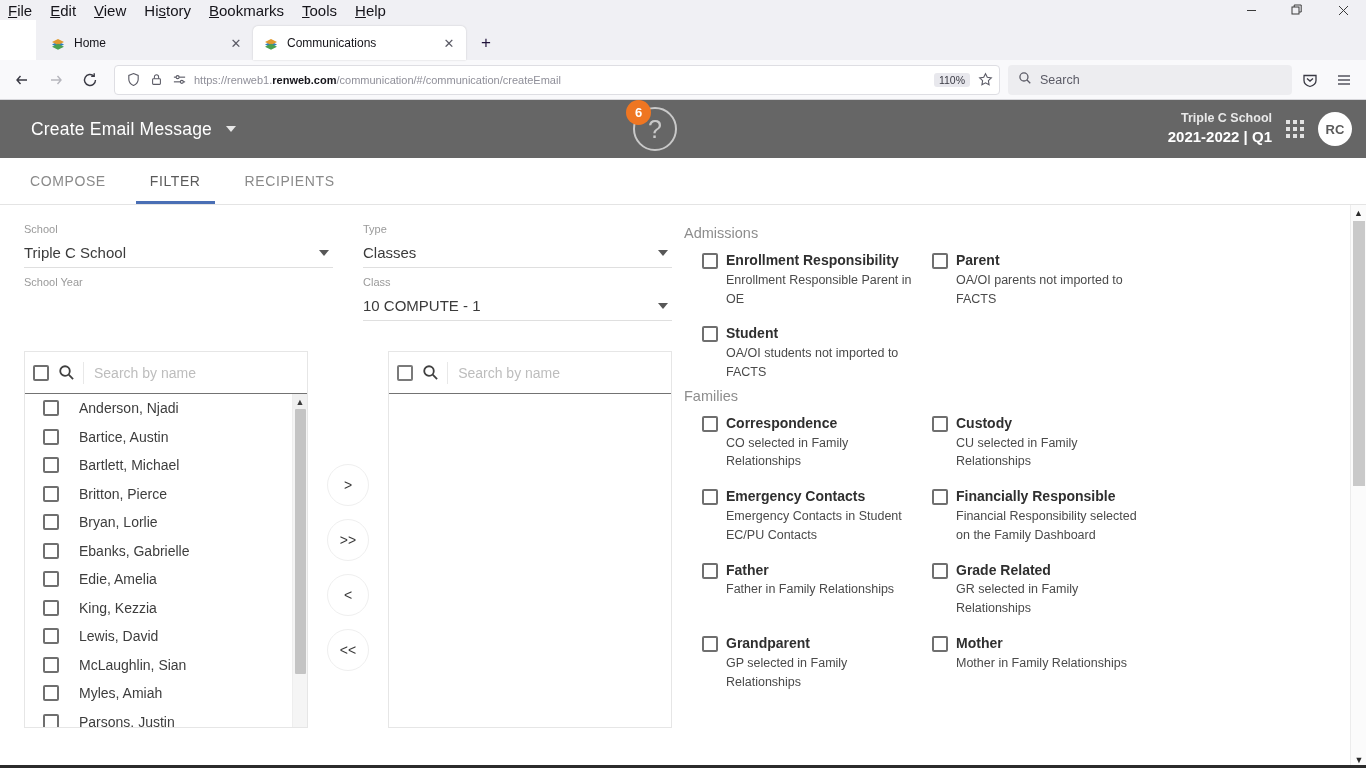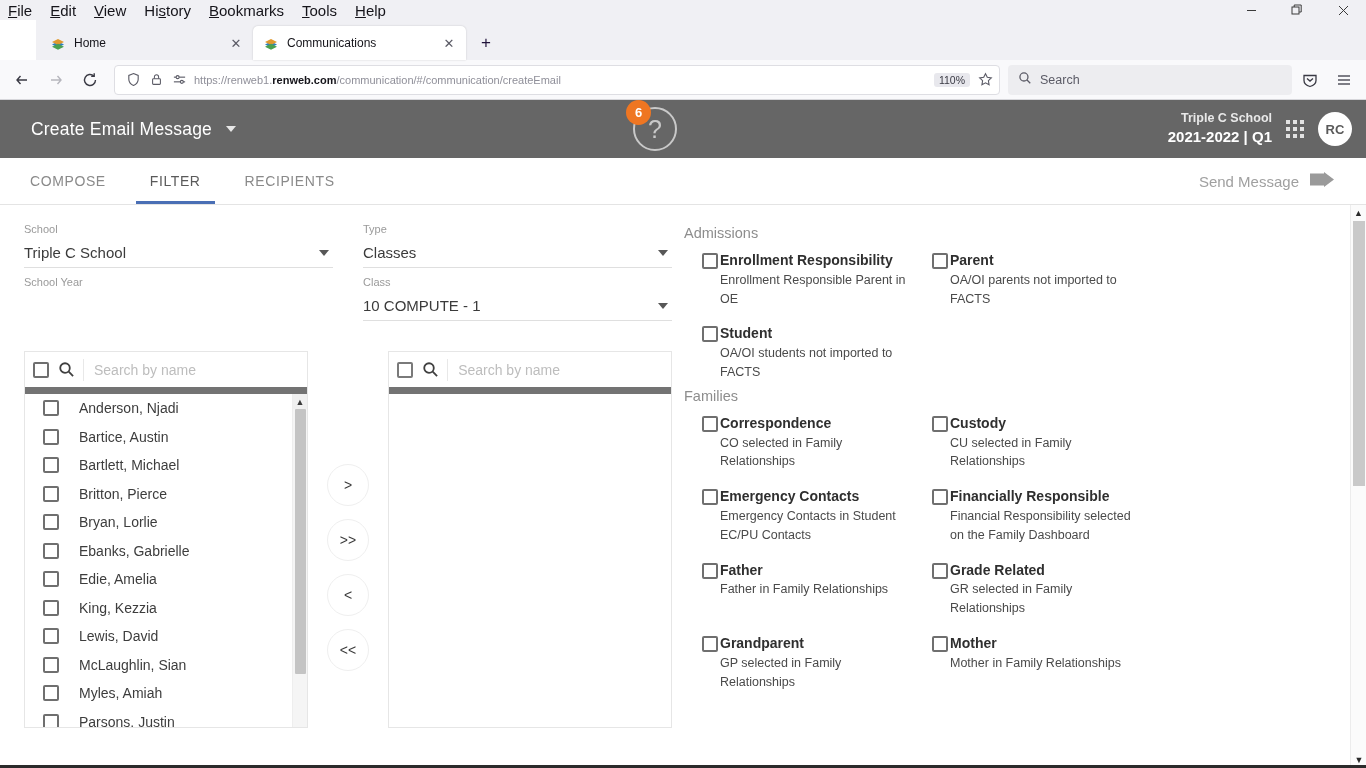--- a/index.html
+++ b/index.html
@@ -158,21 +158,21 @@
     border-top: 6.5px solid #575757; margin-right: 4px;
   }
 
   
   .transfer { display: flex; margin-top: 22px; }
   .listbox {
     width: 290px; border: 1px solid #e6e6e6; background:#fff;
     height: 377px; display: flex; flex-direction: column;
   }
   .list-head {
-    height: 42px; border-bottom: 7px solid #737373;
+    height: 42px; border-bottom: 1px solid #737373;
     display: flex; align-items: center; gap: 0; padding: 0 8px;
   }
   .cbox {
     width: 16px; height: 16px; border: 2px solid #6f6f6f; border-radius: 2px;
     flex: none; background: #fff;
   }
   .cbox.light { border-color: #7a7a7a; }
   .search-ico { width: 34px; display: flex; align-items: center; justify-content: center; color: #3f3f3f; }
   .list-search {
     flex: 1; border: none; outline: none; border-left: 1px solid #e8e8e8;
@@ -201,21 +201,21 @@
   }
   .xbtn {
     width: 42px; height: 42px; border-radius: 50%; border: 1px solid #efefef;
     background: #fff; display: flex; align-items: center; justify-content: center;
     font-size: 14px; color: #3c3c3c; font-family: "Liberation Sans", sans-serif;
   }
 
   
   .group-title { font-size: 14.5px; color: #8d8d8d; margin: 6px 0 10px 6px; }
   .chk-grid { display: grid; grid-template-columns: 230px 1fr; row-gap: 16px; padding-left: 24px; }
-  .chk-item { display: flex; gap: 2px; padding-right: 20px; }
+  .chk-item { display: flex; gap: 8px; padding-right: 20px; }
   .chk-box {
     width: 16px; height: 16px; border: 2px solid #6f6f6f; border-radius: 2px;
     flex: none; margin-top: 2px; background: #fff;
   }
   .chk-text { max-width: 190px; }
   .chk-title { font-size: 14px; font-weight: 700; color: #2f2f2f; line-height: 1.35; }
   .chk-desc { font-size: 12.5px; color: #4a4a4a; line-height: 1.5; margin-top: 1px; }
 
   .page-scroll {
     position: absolute; top: 0; right: 0; width: 16px; height: 100%;
@@ -388,28 +388,20 @@
         <i></i>
     </div>
     <div class="avatar">RC</div>
   </div>
 </div>
 
 <div class="tabbar">
   <div class="atab">COMPOSE</div>
   <div class="atab active">FILTER</div>
   <div class="atab">RECIPIENTS</div>
-  <div class="send-msg">
-    <span>Send Message</span>
-    <span class="send-arrow">
-      <svg width="24" height="15" viewBox="0 0 24 15">
-          <path d="M0 1.5h14V0l10 7.5L14 15v-1.6H0z" fill="#9a9a9a"></path>
-        </svg>
-    </span>
-  </div>
 </div>
 
 <div class="workspace">
 
   <div class="left-pane">
 
     <div class="sel-grid">
       <div class="sel-col">
         <div class="field">
           <div class="field-label">School</div>

